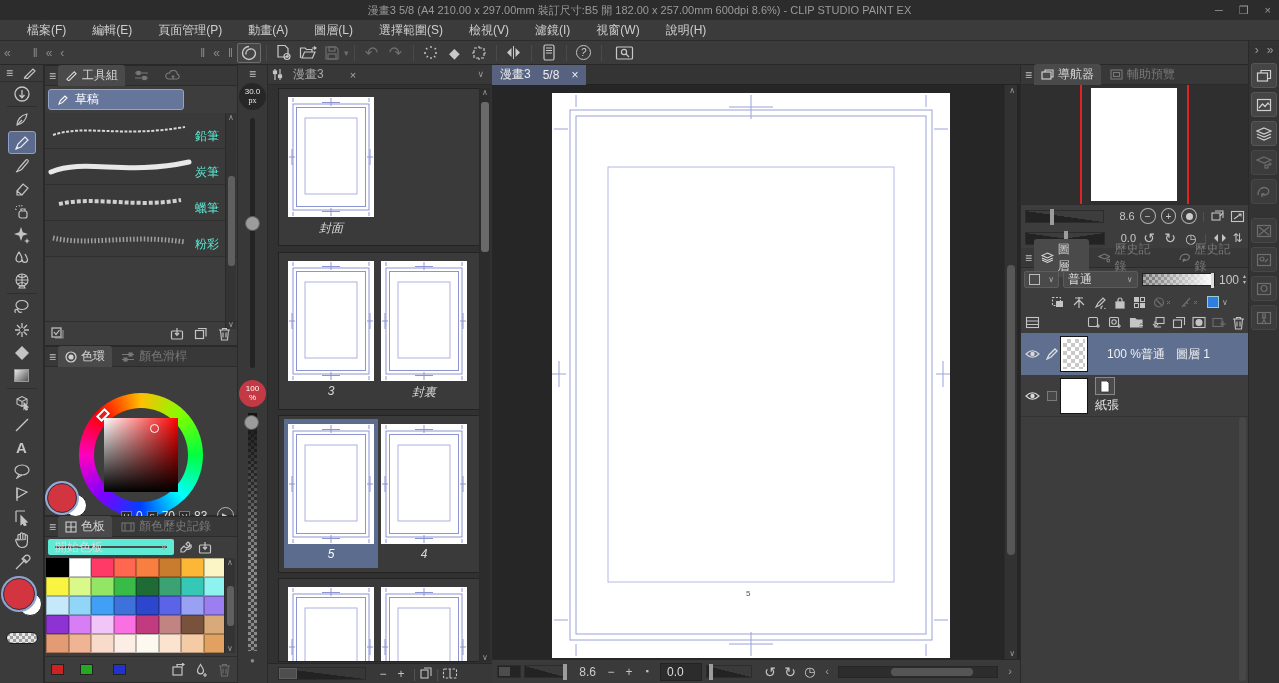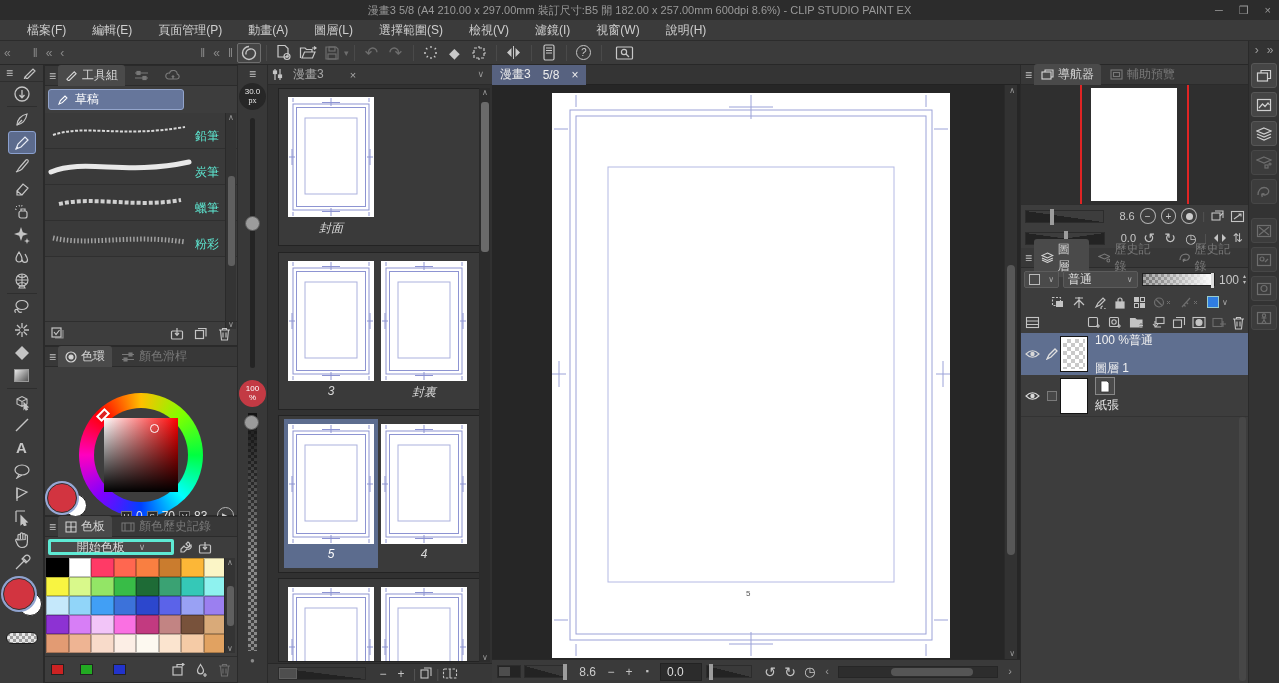--- a/index.html
+++ b/index.html
@@ -54,21 +54,21 @@
   .svbox{position:absolute;left:59px;top:51px;width:74px;height:74px;background:linear-gradient(to bottom,rgba(0,0,0,0),#000),linear-gradient(to right,#fff,#f00)}
   .ringmark{position:absolute;left:18px;top:18px;width:12px;height:8px;background:#d22;border:2px solid #fff;transform:rotate(-45deg)}
   .svmark{position:absolute;left:46px;top:6px;width:9px;height:9px;border:1.5px solid #fff;border-radius:50%}
   .hsvrow{position:absolute;left:76px;top:142px;display:flex;align-items:center;gap:4px;color:#e0e0e0}
   .hsvbadge{width:11px;height:11px;background:#2a2a2a;border:1px solid #777;color:#ddd;font-size:8px;display:inline-flex;align-items:center;justify-content:center}
   .playbtn{position:absolute;left:172px;top:140px;width:17px;height:17px;border:1.5px solid #b5b5b5;border-radius:50%;color:#ccc;font-size:9px;display:flex;align-items:center;justify-content:center}
   .cwfg{position:absolute;left:2px;top:116px;width:54px;height:52px}
   
   #palette{left:44px;top:516px;width:194px;height:167px}
   .presetrow{height:20px;display:flex;align-items:center;gap:5px;padding:0 3px}
-  .preset{flex:0 0 126px;height:16px;background:#4a4a4a;border:3px solid #5eead4;border-radius:2px;display:flex;align-items:center;justify-content:center;gap:14px;color:#ddd}
+  .preset{flex:0 0 126px;height:16px;background:#4a4a4a;border:7px solid #5eead4;border-radius:2px;display:flex;align-items:center;justify-content:space-between;gap:14px;color:#ddd}
   .swgrid{position:absolute;left:1px;top:41px;width:180px;display:grid;grid-template-columns:repeat(8,1fr);grid-auto-rows:19px;gap:0}
   .sw{border:1px solid rgba(0,0,0,.25)}
   
   #quickstrip{left:238px;top:65px;width:30px;height:618px;background:#383838;border-right:1px solid #2a2a2a;display:flex;flex-direction:column;align-items:center}
   .qcircle{width:27px;height:27px;border-radius:50%;background:#272727;color:#e8e8e8;display:flex;flex-direction:column;align-items:center;justify-content:center;font-size:8px;line-height:1.1}
   .qcircle.red{background:#c33a44;color:#fff}
   .vtrack{width:5px;background:#242424;border-radius:3px;position:relative}
   .vhandle{position:absolute;left:-5px;width:15px;height:15px;border-radius:50%;background:#9c9c9c;border:1px solid #5a5a5a}
   .vchecker{width:9px;position:relative;background:linear-gradient(to bottom,#141414,rgba(20,20,20,0) 60%),repeating-conic-gradient(#8a8a8a 0% 25%,#3f3f3f 0% 50%) 0 0/6px 6px}
   
@@ -1040,21 +1040,21 @@
             <path d="M1,5 Q7.5,-1.5 14,5 Q7.5,11.5 1,5 Z" fill="none" stroke="#d8d8d8" stroke-width="1.1"></path>
             <circle cx="7.5" cy="5" r="2.2" fill="#d8d8d8"></circle>
           </svg>
       </span>
       <span class="ico" style="width:18px">
         <svg width="12" height="12" viewBox="0 0 12 12" fill="none" stroke="#e0e0e0" stroke-width="1.3">
             <path d="M1,11 L3,7 L9,1 L11,3 L5,9 Z"></path>
           </svg>
       </span>
       <span class="lthumb"></span>
-      <span style="display:inline-flex;flex-direction:column;margin-left:8px;gap:11px">
+      <span style="display:inline-flex;flex-direction:row;margin-left:20px;gap:11px">
         <span style="color:#f0f0f0">100 %普通</span>
         <span style="color:#f0f0f0">圖層 1</span>
       </span>
     </div>
     <div class="lrow" style="top:310px;height:42px;border-bottom:1px solid #333">
       <span class="ico" style="width:22px">
         <svg width="15" height="10" viewBox="0 0 15 10">
             <path d="M1,5 Q7.5,-1.5 14,5 Q7.5,11.5 1,5 Z" fill="none" stroke="#d8d8d8" stroke-width="1.1"></path>
             <circle cx="7.5" cy="5" r="2.2" fill="#d8d8d8"></circle>
           </svg>

